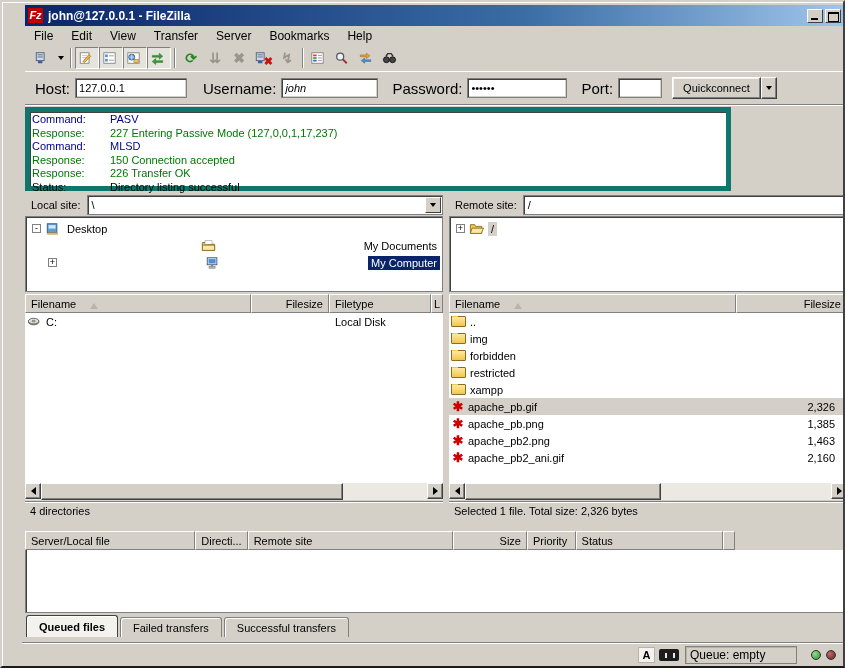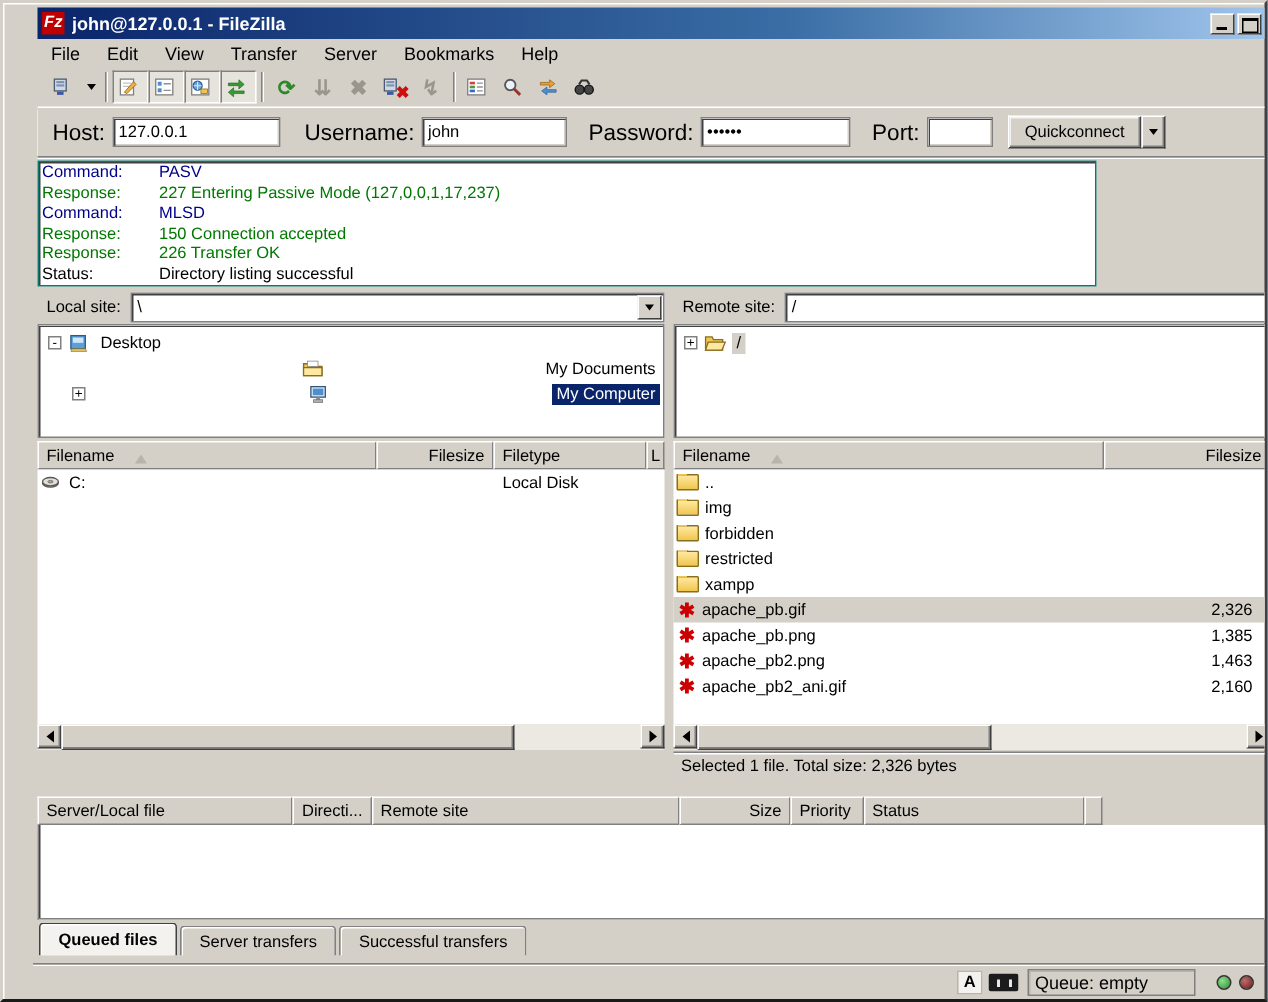--- a/index.html
+++ b/index.html
@@ -51,21 +51,21 @@
     font-size:11px;padding:1px 3px;outline:none;}
   .btn{height:22px;background:#d4d0c8;border:1px solid;border-color:#fff #404040 #404040 #fff;
     box-shadow:inset -1px -1px 0 #808080, inset 1px 1px 0 #f4f2ee;
     font-size:11px;padding:0 10px;}
   .dropbtn{width:16px;height:22px;background:#d4d0c8;border:1px solid;border-color:#fff #404040 #404040 #fff;
     box-shadow:inset -1px -1px 0 #808080;display:flex;align-items:center;justify-content:center;}
   .arr-dn{width:0;height:0;border:3px solid transparent;border-top:4px solid #000;margin-top:3px;}
 
   
   .logbox{left:3px;top:105px;width:706px;height:84px;background:#fff;
-    border:1px solid #0f766e;box-shadow:inset 1px 1px 0 #404040;padding:1px 2px;}
+    border:5px solid #0f766e;box-shadow:inset 1px 1px 0 #404040;padding:1px 2px;}
   .log-line{display:flex;font-size:11px;line-height:13.5px;}
   .log-label{width:78px;flex:0 0 auto;}
   .cmd{color:#00008b;} .rsp{color:#007800;} .sts{color:#000;}
 
   
   .sbv{background:#ece9e2;}
   .sb-btn{width:16px;height:16px;background:#d4d0c8;border:1px solid;border-color:#fff #404040 #404040 #fff;
     box-shadow:inset -1px -1px 0 #808080;display:flex;align-items:center;justify-content:center;}
   .tri-up{width:0;height:0;border:4px solid transparent;border-bottom:5px solid #000;margin-top:-4px;}
   .tri-dn{width:0;height:0;border:4px solid transparent;border-top:5px solid #000;margin-bottom:-4px;}
@@ -313,21 +313,21 @@
         <svg class="ico" width="16" height="16">
           <use href="#sym-binocular"></use>
         </svg>
       </div>
   </div>
 
   <div class="abs quickbar">
     <span class="q-label">Host:</span>
     <input class="field" style="width: 112px;" value="127.0.0.1">
     <span class="q-label" style="margin-left:16px">Username:</span>
-    <input class="field" style="width: 97px;" value="john">
+    <input class="field" style="width: 97px; font-style: italic;" value="john">
     <span class="q-label" style="margin-left:14px">Password:</span>
     <input class="field" style="width: 100px;" value="••••••">
     <span class="q-label" style="margin-left:14px">Port:</span>
     <input class="field" style="width: 44px;" value="">
     <button class="btn" style="margin-left:10px">Quickconnect</button>
     <div class="dropbtn">
         <span class="arr-dn"></span>
       </div>
   </div>
 
@@ -455,20 +455,21 @@
     <div class="sb-btn">
         <span class="tri-lf"></span>
       </div>
     <div class="thumb" style="width:302px;height:17px"></div>
     <div style="flex:1"></div>
     <div class="sb-btn">
         <span class="tri-rt"></span>
       </div>
   </div>
 
+  <div class="abs statusline nw" style="left:3px;top:499px;width:418px;height:22px">4 directories</div>
 
   <div class="abs queue-hdr" style="left:427px;top:292px;width:398px">
     <div class="hcell" style="width:287px">
         <span>Filename</span>
         <span class="sort-asc"></span>
       </div>
     <div class="hcell r" style="width:111px">
         <span>Filesize</span>
       </div>
   </div>
@@ -581,21 +582,21 @@
     <div class="hcell" style="width:160px">
         <span>Status</span>
       </div>
     <div class="hcell" style="flex:1"></div>
   </div>
 
   <div class="abs queue-body" style="left:3px;top:548px;width:838px;height:63px"></div>
 
   <div class="abs tabs" style="left:4px;top:613px;width:837px;height:22px">
     <div class="tab active">Queued files</div>
-    <div class="tab">Server transfers</div>
+    <div class="tab">Failed transfers</div>
     <div class="tab">Successful transfers</div>
   </div>
 
   <div class="abs statusbar">
     <div class="dt-icon">A</div>
     <div class="sl-badge"></div>
     <div class="queue-status nw">Queue: empty</div>
     <div class="led g"></div>
     <div class="led r"></div>
     <div class="grip"></div>

